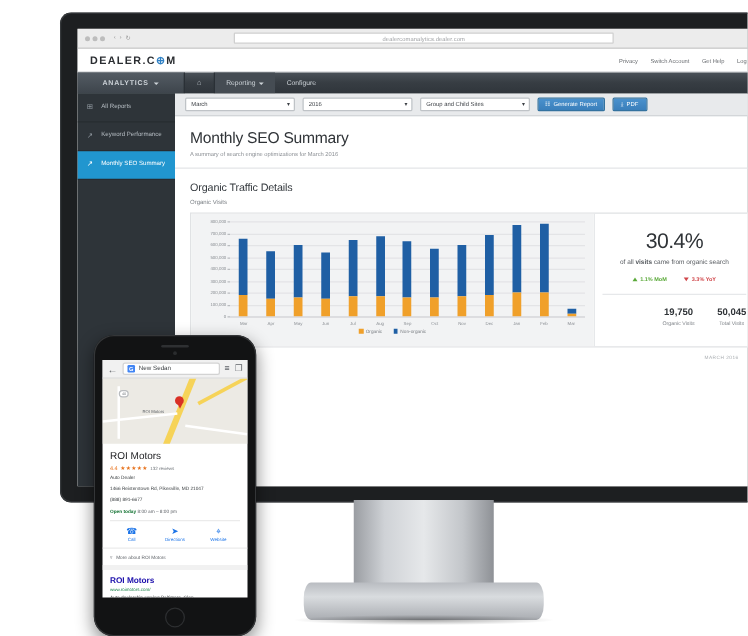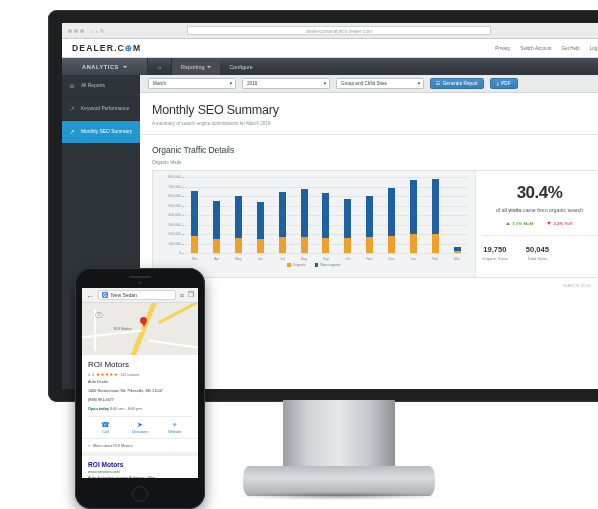--- a/index.html
+++ b/index.html
@@ -154,31 +154,31 @@
   .bar { width: 7px; display: flex; flex-direction: column; justify-content: flex-end; height: 100%; }
   .seg-blue { background: #1f5fa4; }
   .seg-orange { background: #f0a02a; }
   .xaxis { margin-left: 26px; margin-right: 2px; border-top: 1px solid #b9bcbf; display: flex; }
   .xlab { flex: 1; text-align: center; font-size: 3.5px; color: #8b8f94; padding-top: 3px; }
   .legend { display: flex; justify-content: center; gap: 9px; margin-top: 2px; }
   .legend-item { display: flex; align-items: center; gap: 2px; font-size: 3.8px; color: #7a7e83; }
   .sw { width: 3.5px; height: 3.5px; }
 
   .stats { width: 128px; flex: none; border-left: 1px solid #e6e8ea; padding: 12px 6px 0 6px; text-align: center; }
-  .big-pct { font-size: 17px; color: #2f3337; font-weight: bold; letter-spacing: -.5px; }
+  .big-pct { font-size: 17px; color: #2f3337; font-weight: normal; letter-spacing: -.5px; }
   .pct-cap { font-size: 5.2px; color: #55595e; margin-top: 4px; }
   .pct-cap b { font-weight: bold; }
   .deltas { display: flex; justify-content: center; gap: 14px; margin-top: 8px;
             padding-bottom: 9px; border-bottom: 1px solid #e6e8ea; }
   .delta { font-size: 4.4px; font-weight: bold; display: flex; align-items: center; gap: 2px; }
   .delta.up { color: #5aa939; }
   .delta.down { color: #d0464a; }
   .tri-u { width:0;height:0;border-left:2px solid transparent;border-right:2px solid transparent;border-bottom:3px solid currentColor; }
   .tri-d { width:0;height:0;border-left:2px solid transparent;border-right:2px solid transparent;border-top:3px solid currentColor; }
-  .kpis { display: flex; justify-content: flex-start; gap: 18px; margin-top: 9px; }
+  .kpis { display: flex; justify-content: flex-end; gap: 18px; margin-top: 9px; }
   .kpi-val { font-size: 7.6px; color: #2f3337; font-weight: bold; }
   .kpi-lab { font-size: 4.2px; color: #83878c; margin-top: 2px; }
   .chart-footer { text-align: right; font-size: 3.8px; color: #a9adb1; padding: 6px 13px 0 0; letter-spacing: .4px; }
 
   
   .phone {
     position: absolute; left: 35px; top: 268px; width: 130px; height: 241px;
     background: #121314; border-radius: 16px;
     box-shadow: 0 5px 14px rgba(0,0,0,.45), inset 0 0 0 1px #343638;
   }

